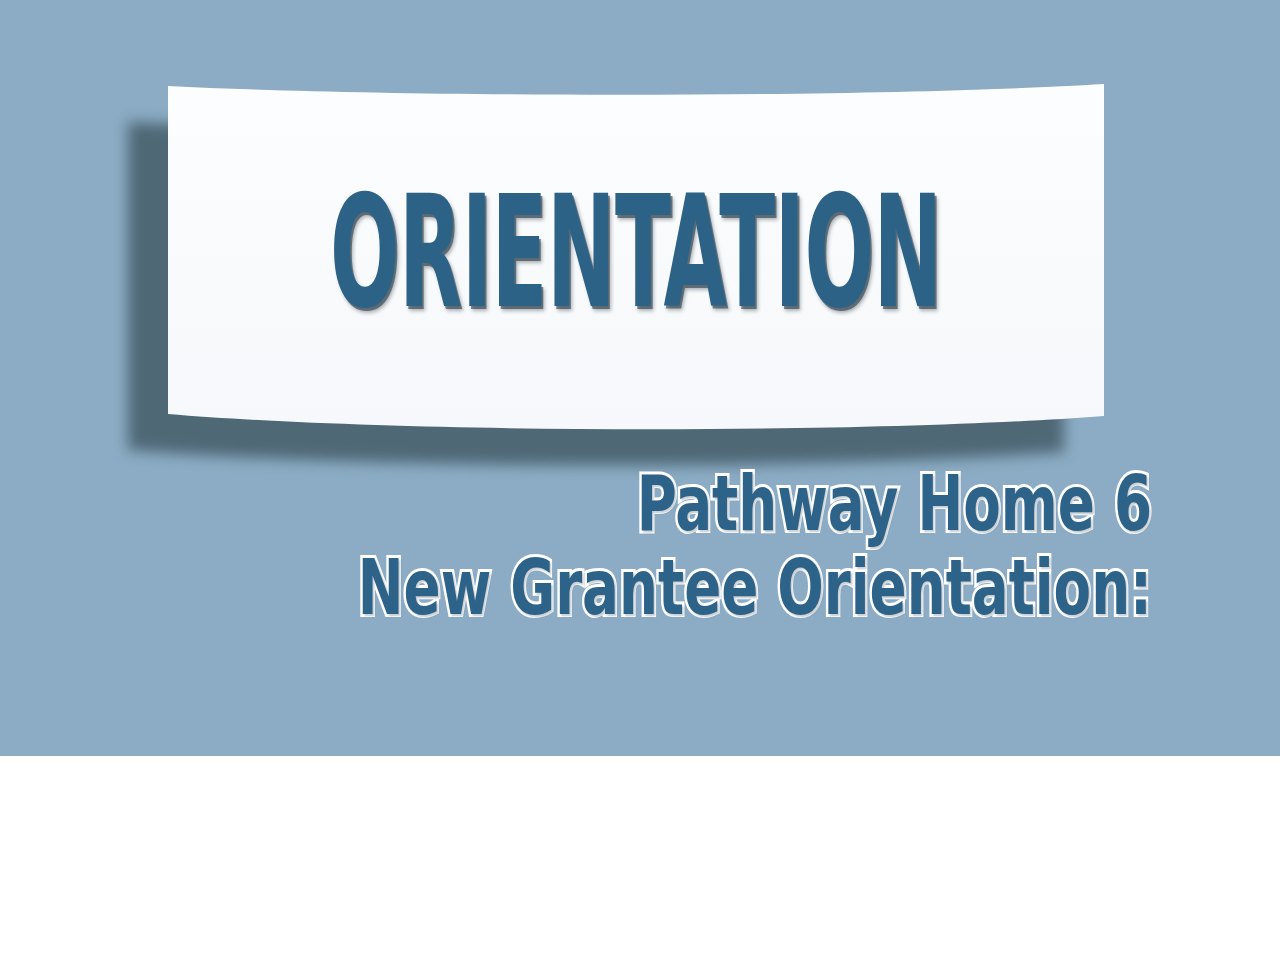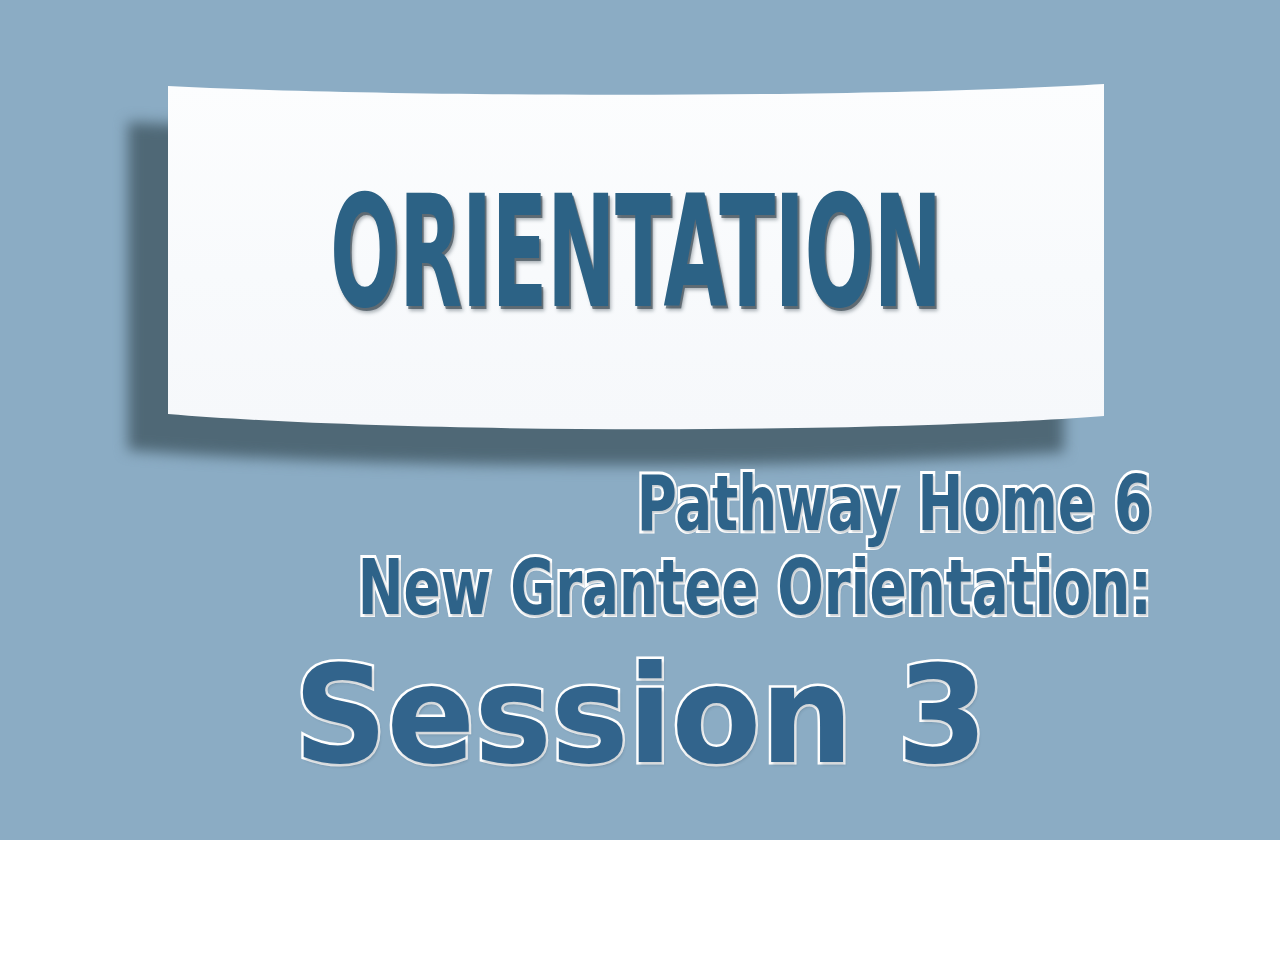--- a/index.html
+++ b/index.html
@@ -10,21 +10,21 @@
   body {
     width: 1280px;
     height: 960px;
     overflow: hidden;
     font-family: "Liberation Sans", sans-serif;
   }
 
   .slide {
     position: relative;
     width: 1280px;
-    height: 840px;
+    height: 756px;
     background: #8BACC4;
     overflow: hidden;
   }
 
   
   .card-wrap {
     position: absolute;
     left: 168px;
     top: 82px;
     width: 936px;
@@ -155,17 +155,14 @@
       <div class="card-title">ORIENTATION</div>
     </div>
 
   </div>
 
   <div class="subtitle-block">
     <div class="subtitle-line">Pathway Home 6</div>
     <div class="subtitle-line">New Grantee Orientation:</div>
   </div>
 
-  <div class="session-block">
-    <div class="session-line">Session 3</div>
-  </div>
 
 </div>
 
 </body></html>

